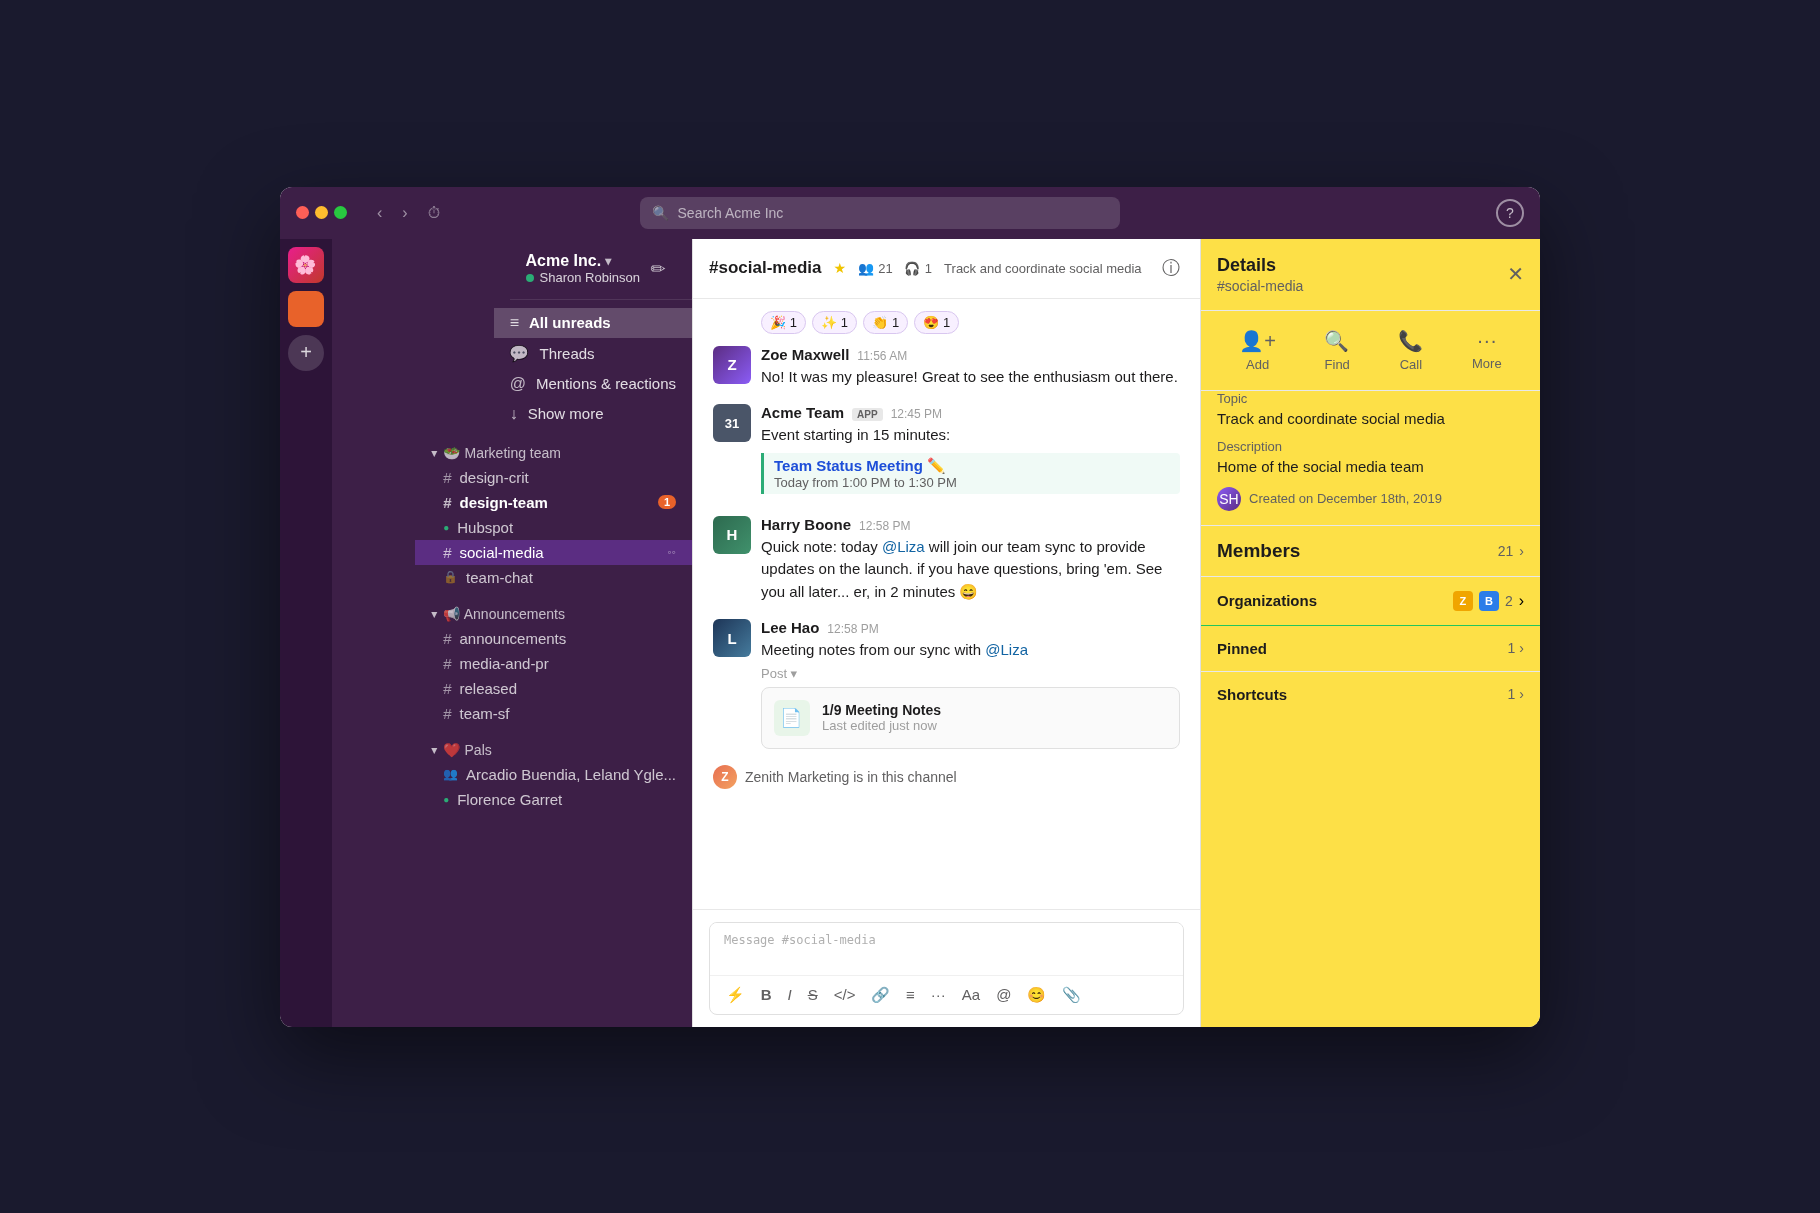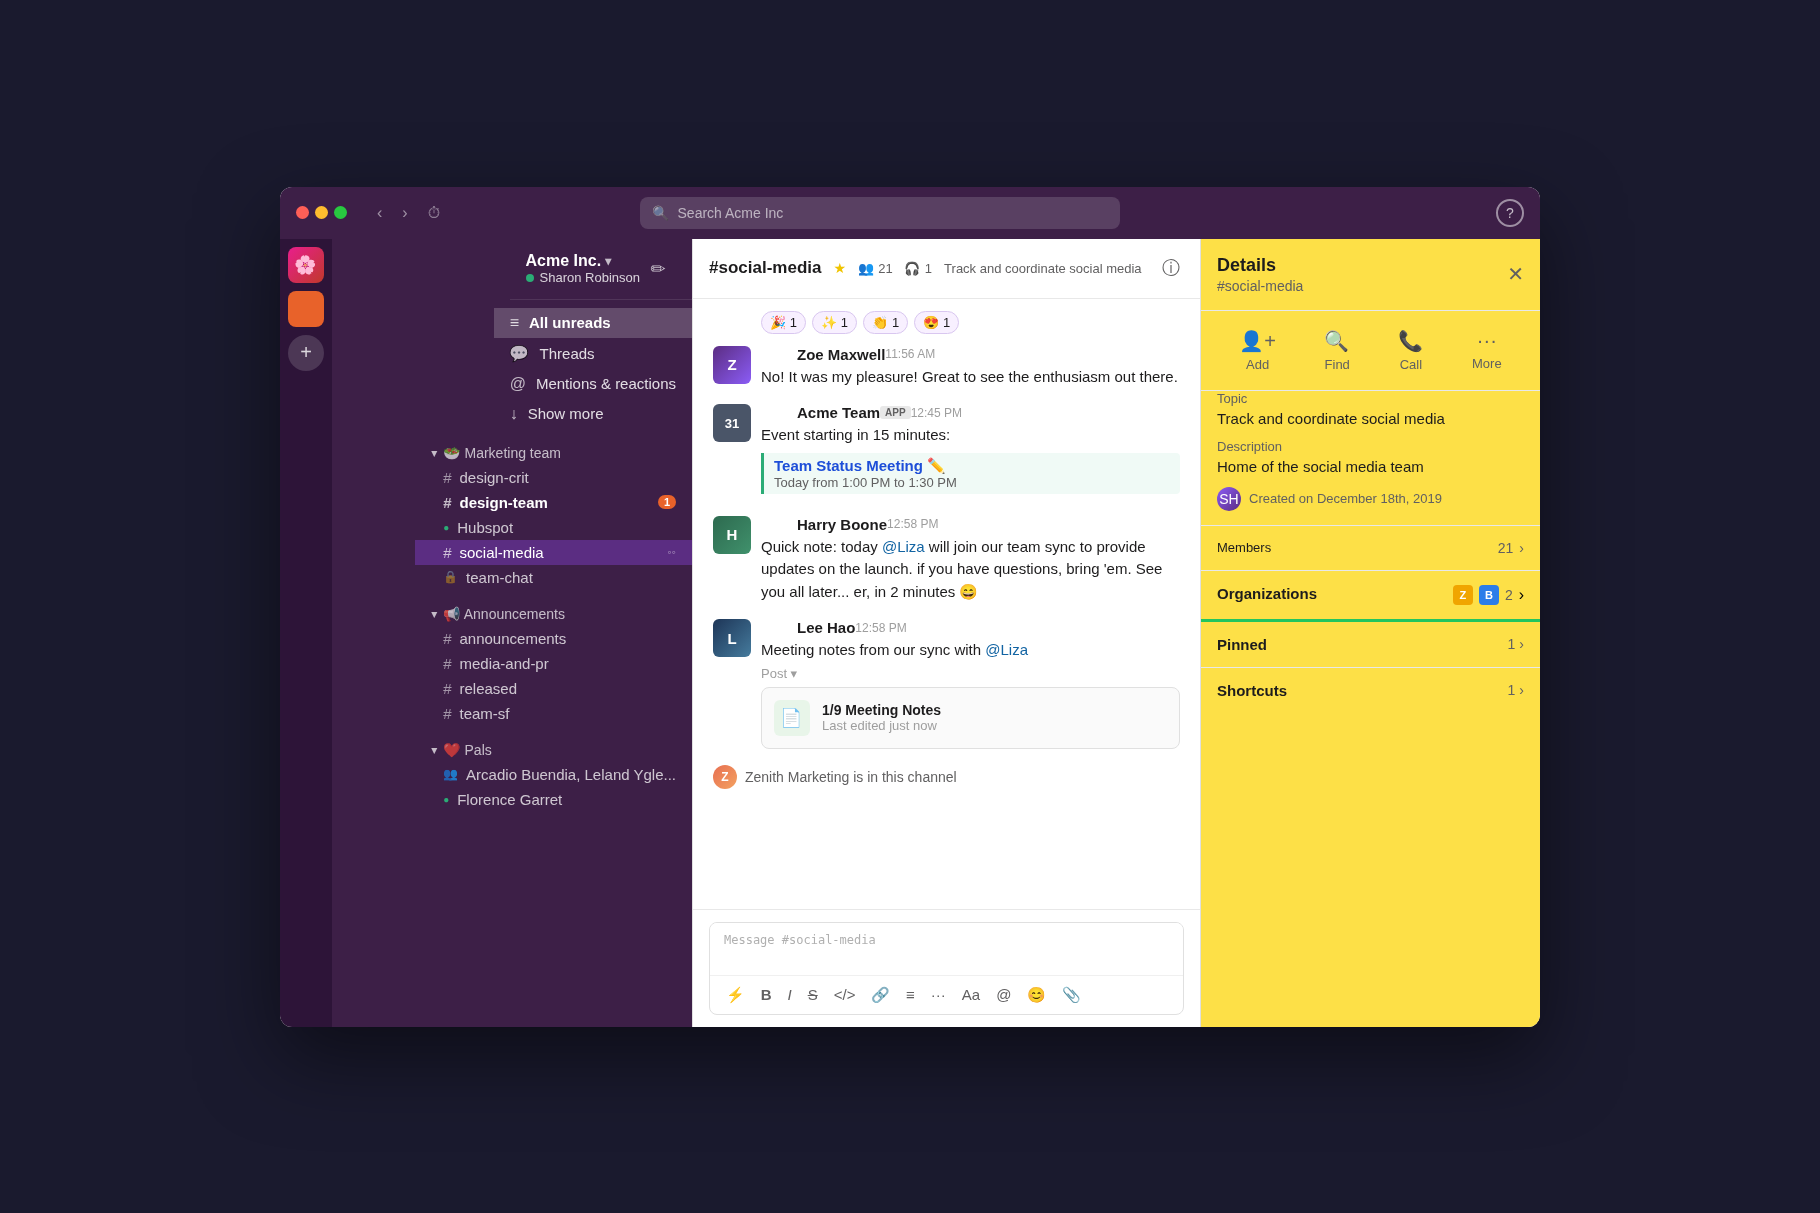--- a/index.html
+++ b/index.html
@@ -318,23 +318,23 @@
       font-size: 15px;
       font-weight: 700;
       color: #fff;
     }
     .avatar-zoe { background: linear-gradient(135deg, #5b2d82, #8b5cf6); }
     .avatar-harry { background: linear-gradient(135deg, #2d6a4f, #40916c); }
     .avatar-lee { background: linear-gradient(135deg, #1d3557, #457b9d); }
     .msg-content { flex: 1; }
     .msg-header {
       display: flex;
-      align-items: center;
+      align-items: flex-end;
+      gap: 8px;
       margin-bottom: 3px;
-      margin-left: 36px;
     }
     .msg-author {
       font-weight: 700;
       font-size: 15px;
       color: #1d1c1d;
     }
     .msg-app-badge {
       background: #e8e8e8;
       color: #616061;
       font-size: 10px;
@@ -556,29 +556,29 @@
     }
     .creator-text { font-size: 13px; color: #616061; }
     .members-row {
       display: flex;
       align-items: center;
       justify-content: space-between;
       padding: 14px 16px;
       cursor: pointer;
       border-bottom: 1px solid #e8e8e8;
     }
-    .members-title { font-weight: 400; font-size: 13px; color: #1d1c1d; }
+    .members-title { font-weight: 700; font-size: 19px; color: #1d1c1d; }
     .members-right { display: flex; align-items: center; gap: 6px; color: #616061; font-size: 14px; }
     .orgs-row {
       display: flex;
-      align-items: flex-start;
+      align-items: center;
       justify-content: space-between;
       padding: 14px 16px;
       cursor: pointer;
-      border-bottom: 3px solid #22c55e;
+      border-bottom: 1px solid #22c55e;
     }
     .orgs-left { font-weight: 700; font-size: 15px; color: #1d1c1d; }
     .orgs-right { display: flex; align-items: center; gap: 6px; }
     .org-badge {
       width: 20px;
       height: 20px;
       border-radius: 4px;
       display: flex;
       align-items: center;
       justify-content: center;

